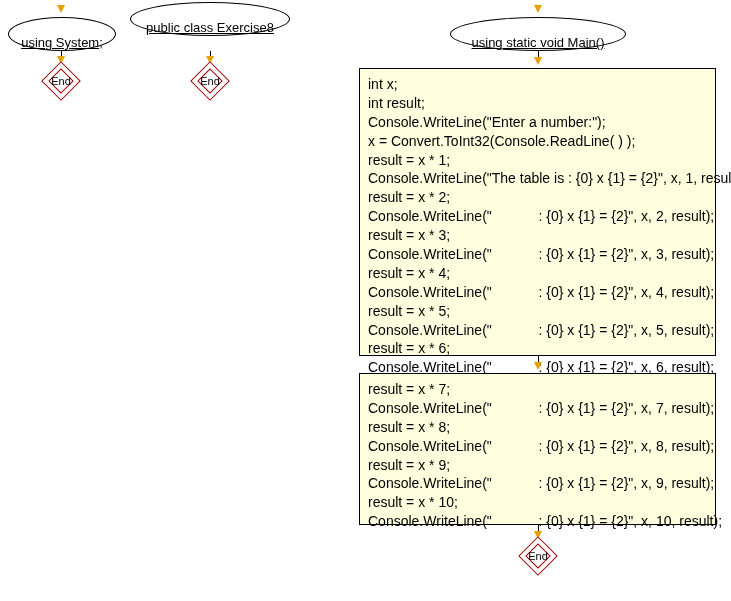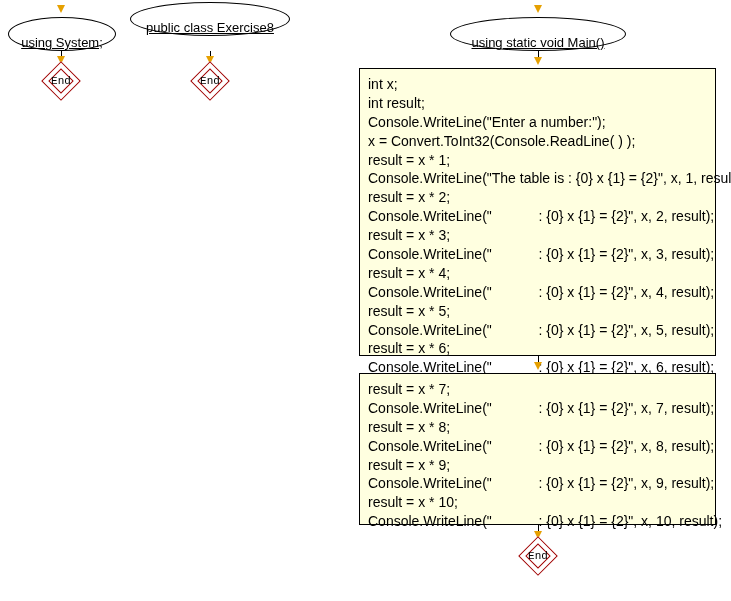--- a/index.html
+++ b/index.html
@@ -24,21 +24,20 @@
     justify-content: center;
     white-space: nowrap;
     padding: 0 6px;
     box-sizing: border-box;
     text-decoration: underline;
   }
   .end-diamond {
     position: absolute;
     width: 36px;
     height: 36px;
-    font-family: Liberation Mono, monospace;
   }
   .end-diamond .shape {
     position: absolute;
     left: 50%;
     top: 50%;
     width: 26px;
     height: 26px;
     transform: translate(-50%, -50%) rotate(45deg);
     border: 1px solid #a00000;
     background: #fff;

